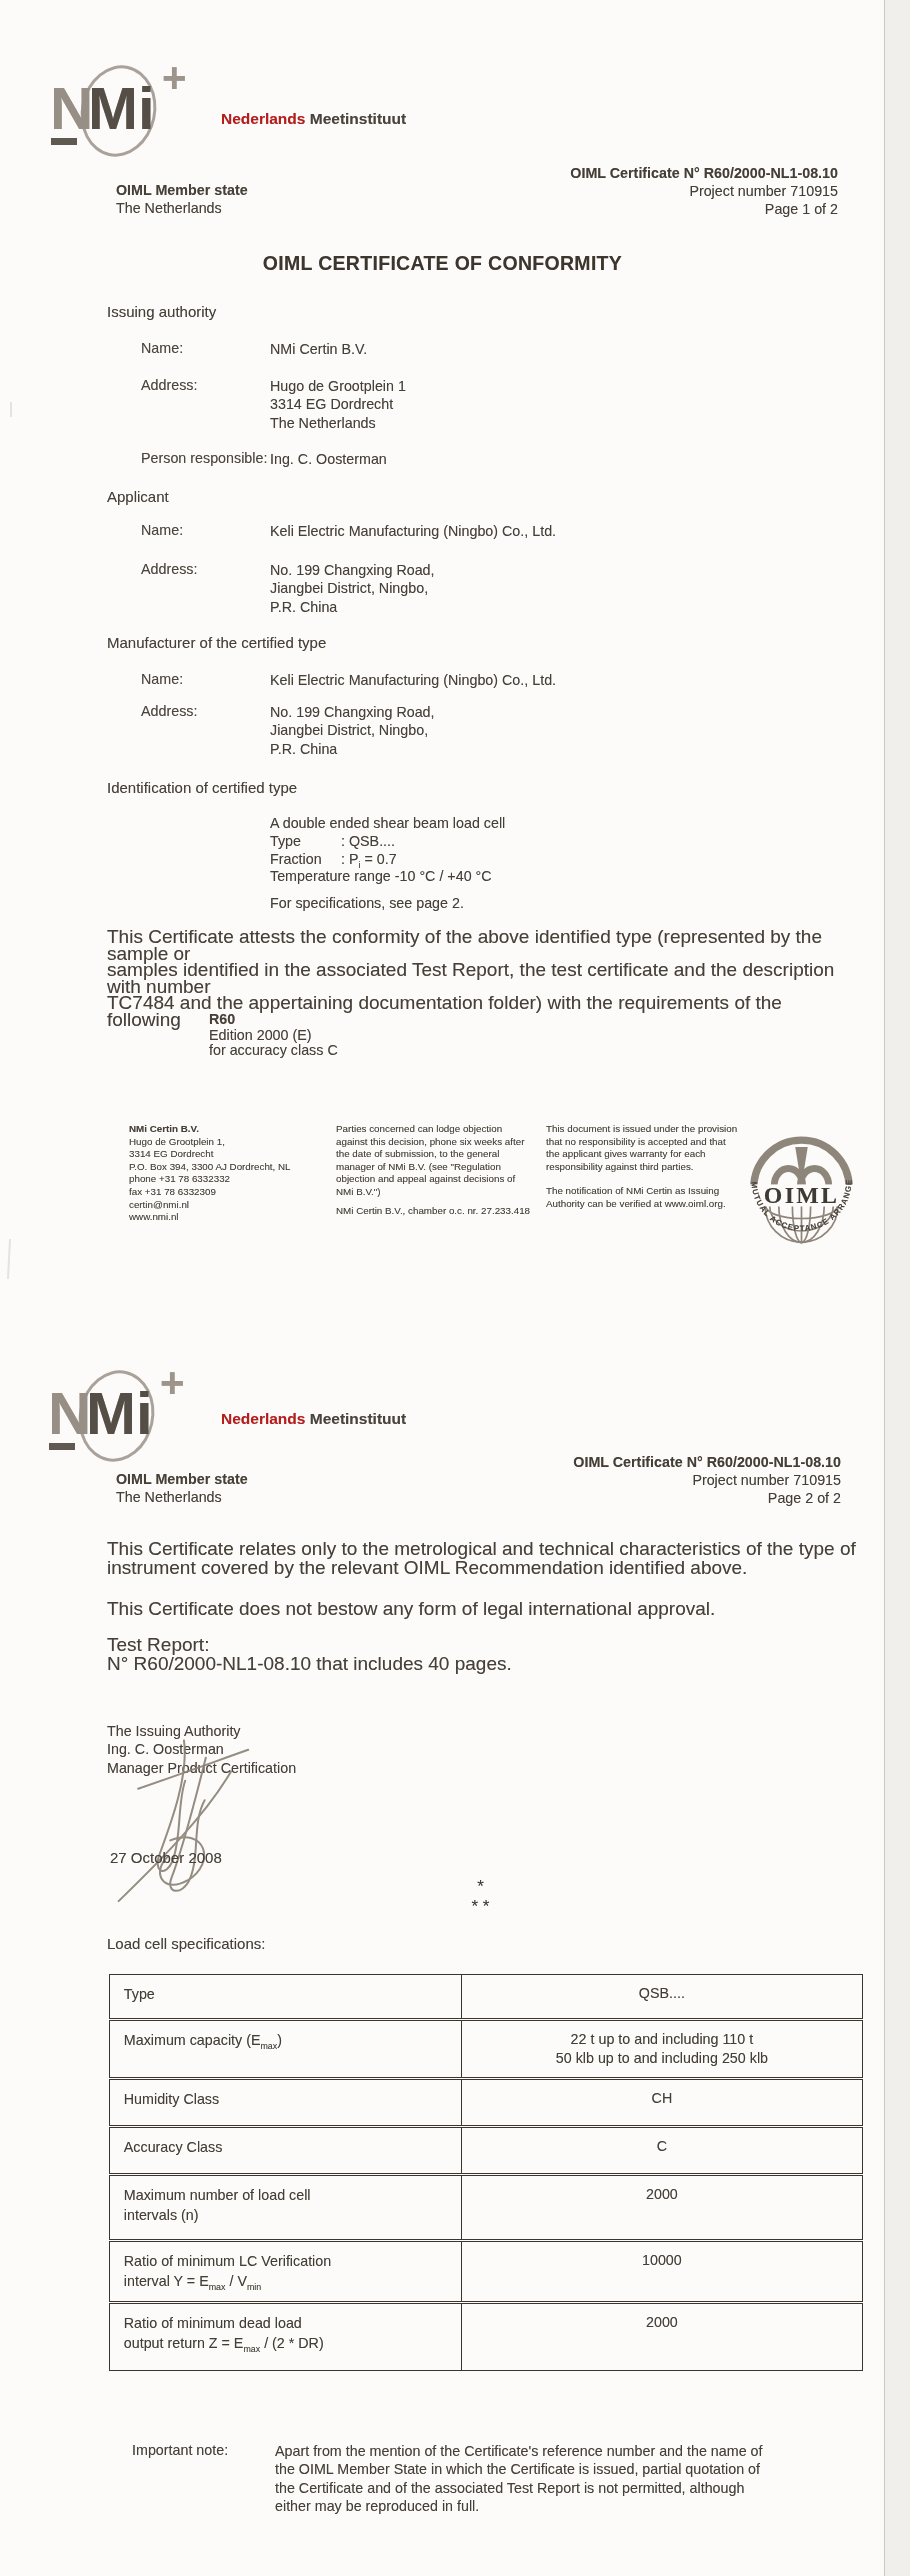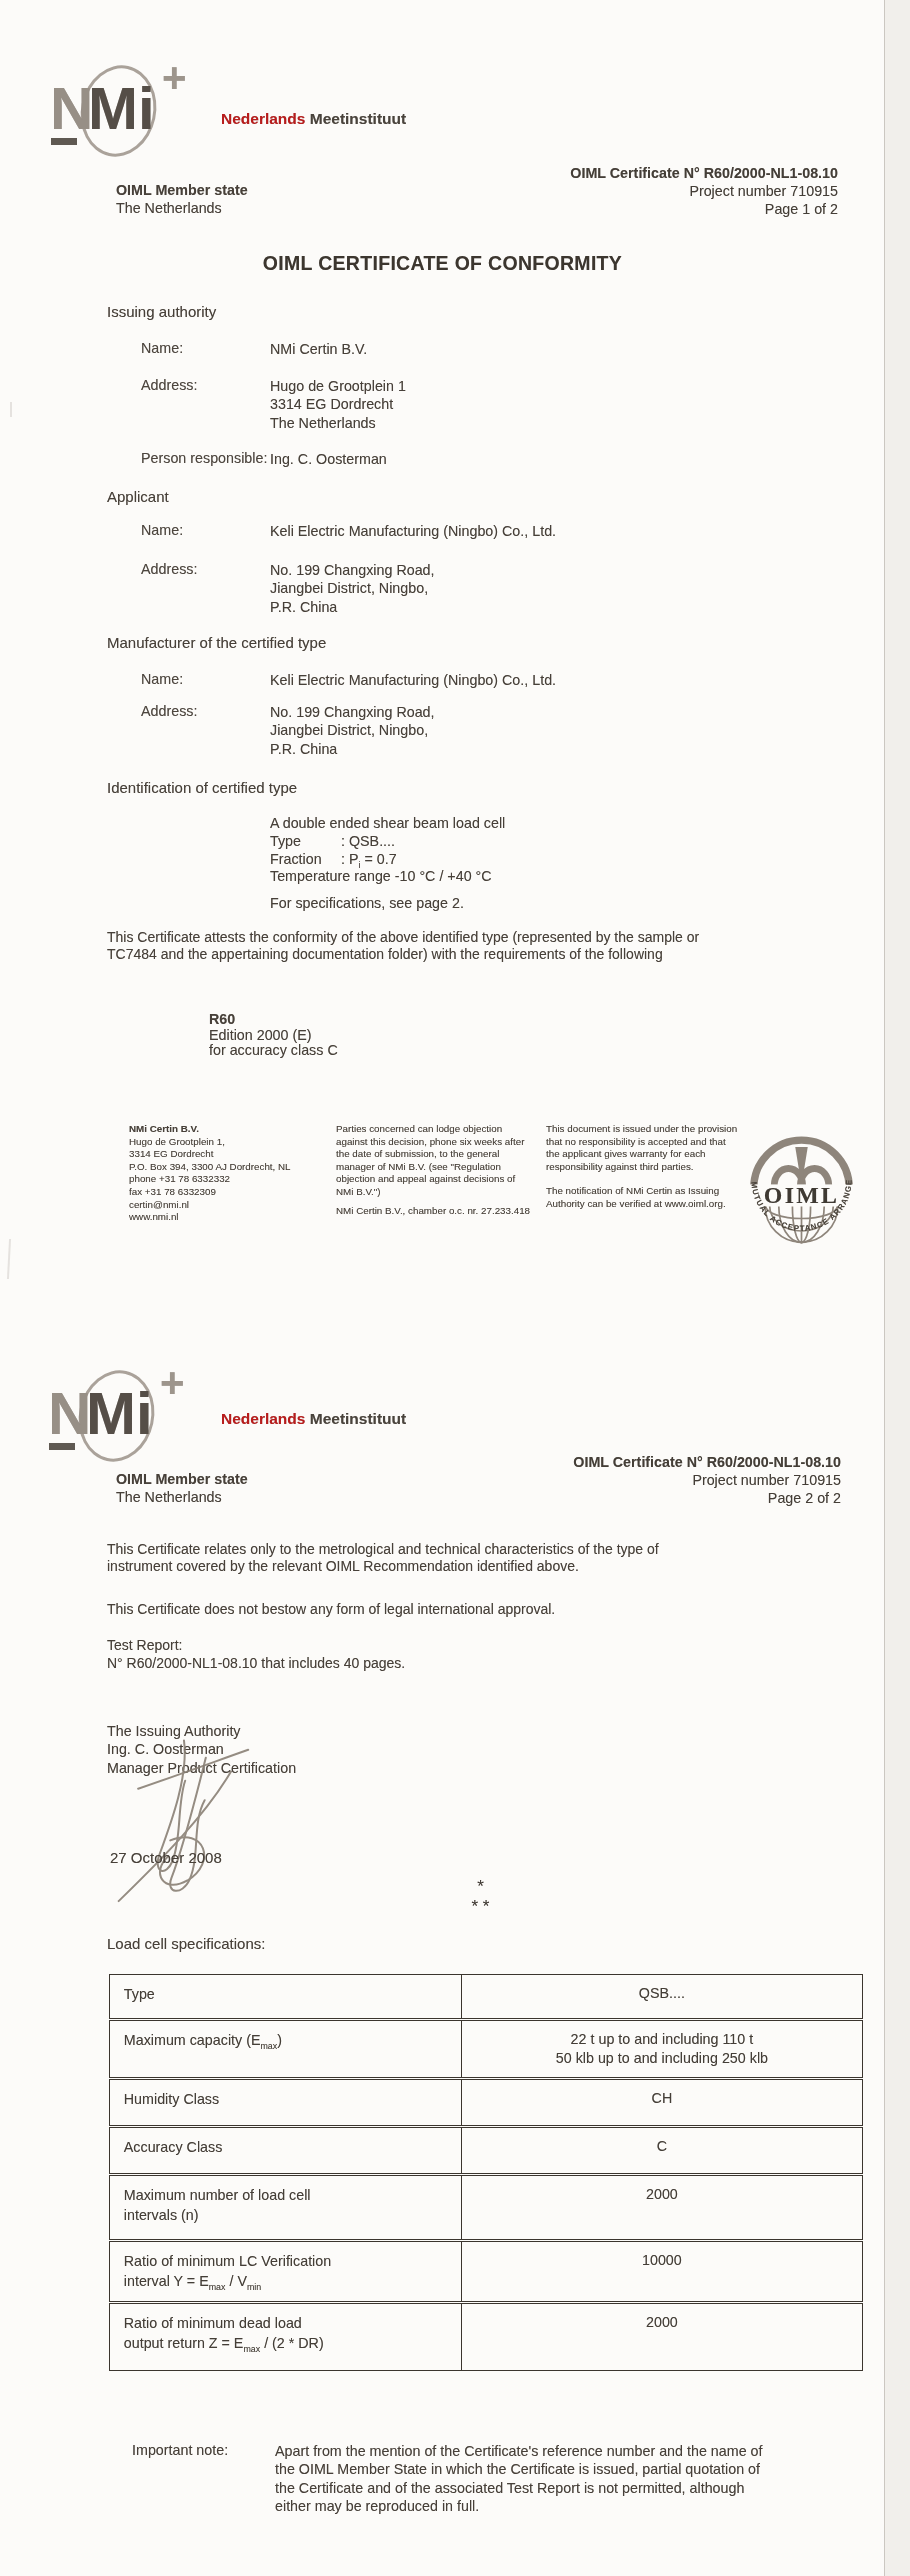--- a/index.html
+++ b/index.html
@@ -2,21 +2,21 @@
 <html style="font-size:9.2px"><head>
 <meta charset="utf-8">
 <style>
   html,body{margin:0;padding:0;background:#e9e7e3;}
   .canvas{position:relative;width:910px;height:2576px;background:#fcfbf9;overflow:hidden;
           font-family:"Liberation Sans",sans-serif;color:#474039;
           text-shadow:0 0 0.6px rgba(70,62,54,.38);}
   .abs{position:absolute;}
   .b{font-weight:bold;}
   .sm{font-size:9.8px;line-height:12.6px;}
-  .body-txt{font-size:14px;line-height:16.6px;}
+  .body-txt{font-size:19px;line-height:16.6px;}
   .lines > div{min-height:1em;}
   .lh32 > div{line-height:18.4px;}
   .hdr-right{text-align:right;font-size:14.3px;line-height:18px;color:#443e37;}
   .member{font-size:14.3px;line-height:18px;}
   .sec-h{font-size:15px;color:#474039;}
   .lbl{font-size:14.3px;color:#4d463f;}
   .val{font-size:14.3px;line-height:18.4px;}
   .title{font-size:19.5px;font-weight:bold;letter-spacing:0.3px;text-align:center;color:#3c362f;}
   .kv-key{display:inline-block;width:71px;}
   sub{font-size:62%;}
@@ -119,20 +119,21 @@
       <span class="kv-key">Type</span><span>: QSB....</span>
     </div>
     <div class="abs val" style="left:270px;top:850px;">
       <span class="kv-key">Fraction</span><span>: P<sub>i</sub> = 0.7</span>
     </div>
     <div class="abs val" style="left:270px;top:867px;">Temperature range -10 °C / +40 °C</div>
     <div class="abs val" style="left:270px;top:894px;">For specifications, see page 2.</div>
 
     <div class="abs body-txt lines" style="left:107px;top:929px;width:752px;">
         <div>This Certificate attests the conformity of the above identified type (represented by the sample or</div>
+        <div>samples identified in the associated Test Report, the test certificate and the description with number</div>
         <div>TC7484 and the appertaining documentation folder) with the requirements of the following</div>
       </div>
 
     <div class="abs b" style="left:209px;top:1011px;font-size:14.3px;">R60</div>
     <div class="abs" style="left:209px;top:1027px;font-size:14.3px;">Edition 2000 (E)</div>
     <div class="abs" style="left:209px;top:1042px;font-size:14.3px;">for accuracy class C</div>
 
     <div class="abs sm foot-col" style="left:129px;top:1123px;">
       <div class="b">NMi Certin B.V.</div>
       <div class="lines">

